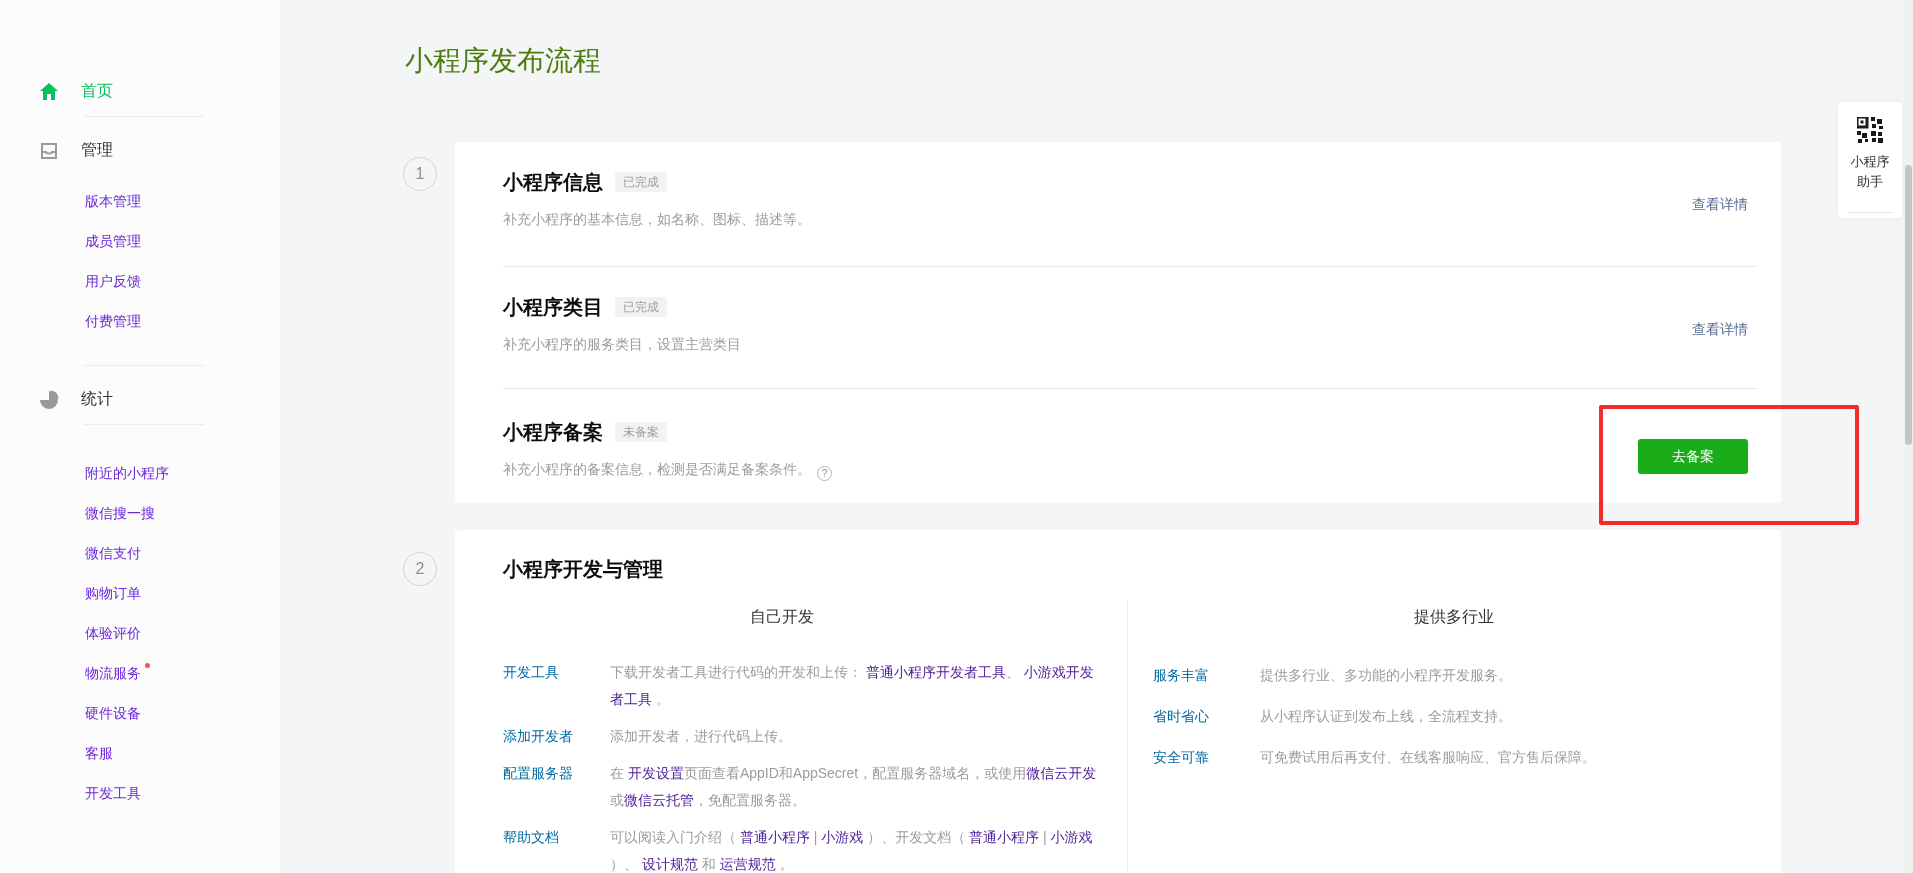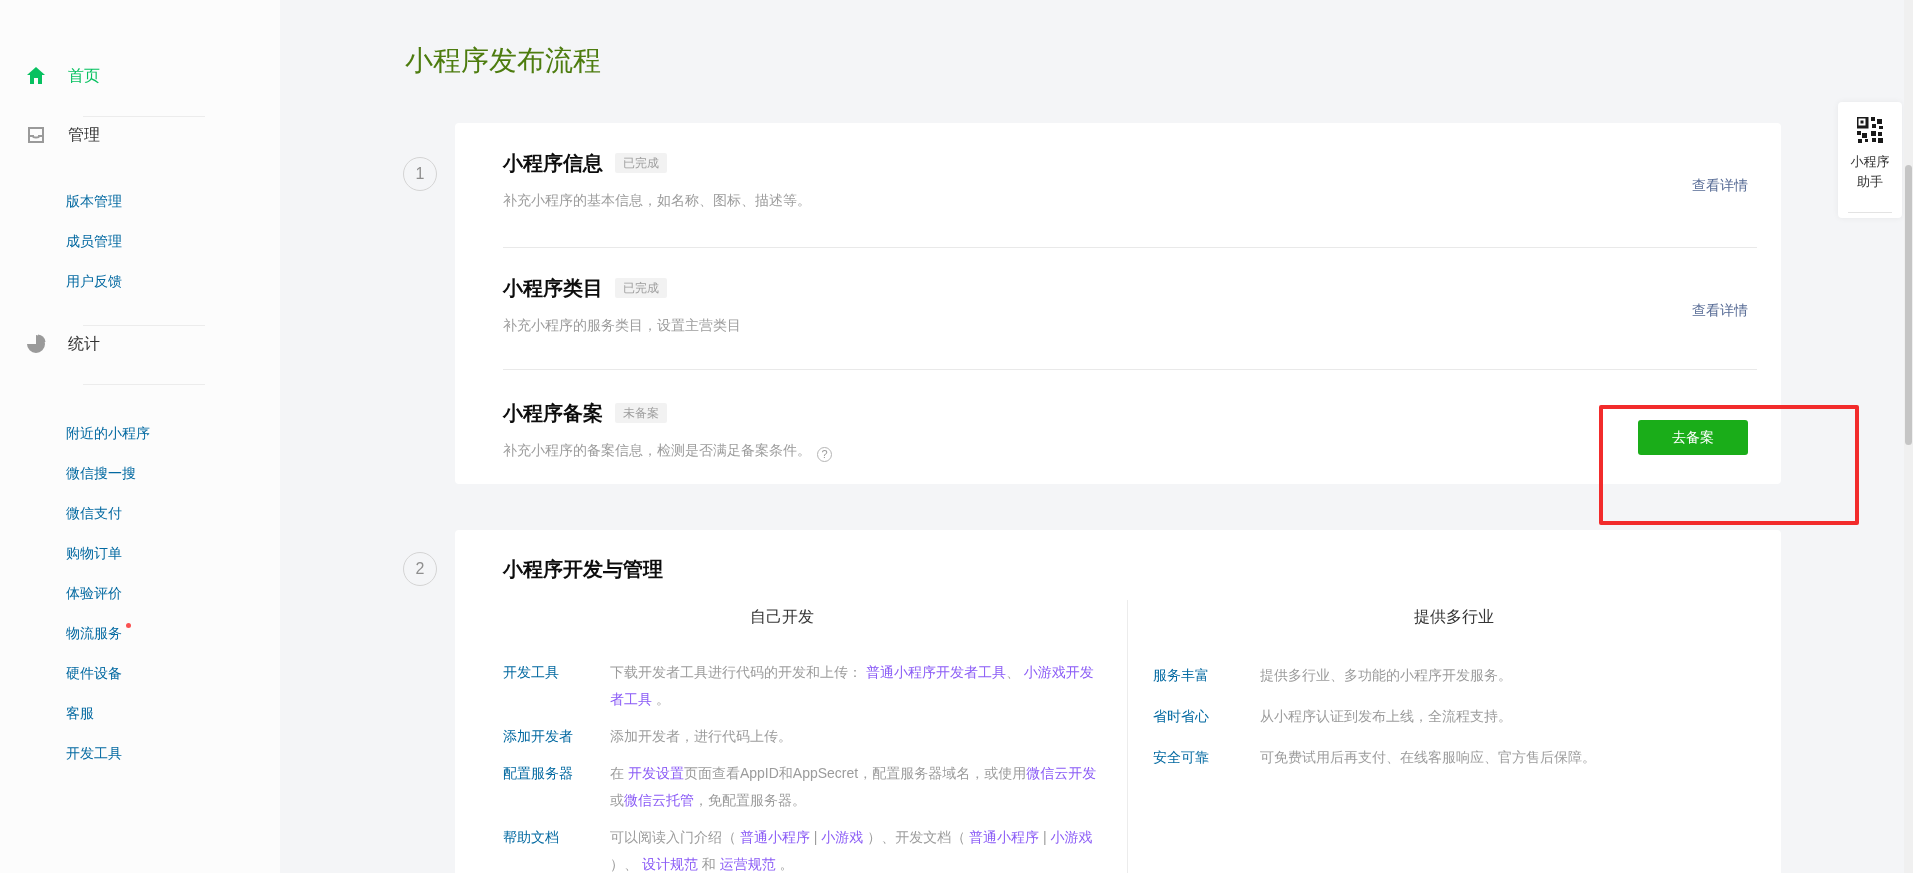--- a/index.html
+++ b/index.html
@@ -10,29 +10,29 @@
     font-family:"Liberation Sans", sans-serif;
     -webkit-font-smoothing:antialiased;
   }
 
   
   .sidebar {
     position:absolute; left:0; top:0; width:280px; height:873px;
     background:#fcfcfc; padding-top:66px; z-index:2;
   }
   .side-group-head {
-    display:flex; align-items:flex-start; height:36px;
-    padding-left:26px; gap:22px; font-size:16px; color:#333; cursor:pointer;
+    display:flex; align-items:flex-end; height:36px;
+    padding-left:39px; gap:22px; font-size:16px; color:#333; cursor:pointer;
   }
   .side-group-head.active { color:#07c160; }
   .side-icon { width:20px; height:20px; display:inline-flex; align-items:center; justify-content:center; }
   .side-children { padding:20px 0 10px 0; }
   .side-child {
-    height:40px; line-height:40px; padding-left:66px;
-    font-size:14px; color:#0369a1; cursor:pointer; position:relative;
+    height:40px; line-height:40px; padding-left:85px;
+    font-size:14px; color:#6d28d9; cursor:pointer; position:relative;
   }
   .side-divider { height:1px; background:#ececec; margin:14px 0 8px 83px; width:122px; }
   .red-dot {
     display:inline-block; width:5px; height:5px; border-radius:50%;
     background:#fa5151; vertical-align:10px; margin-left:4px;
   }
 
   
   .page-title {
     position:absolute; left:405px; top:42px;
@@ -43,21 +43,21 @@
     border:1px solid #d4d4d4; color:#8f8f8f; font-size:16px;
     display:flex; align-items:center; justify-content:center; z-index:1;
   }
   .c1 { left:403px; top:157px; }
   .c2 { left:403px; top:552px; }
 
   .card {
     position:absolute; left:455px; width:1326px; background:#ffffff;
     border-radius:4px; z-index:1;
   }
-  .card1 { top:123px; height:361px;text-decoration:underline; }
+  .card1 { top:142px; height:361px;text-decoration:underline; }
   .card2 { top:530px; height:430px; }
 
   
   .p-row { position:absolute; left:48px; right:33px; }
   .p-title-line { display:flex; align-items:center; height:28px; }
   .p-title { font-size:20px; font-weight:bold; color:#0d0d0d; }
   .p-badge {
     margin-left:12px; background:#f2f2f2; color:#9e9e9e;
     font-size:12px; padding:3px 8px; border-radius:2px; line-height:14px;
   }
@@ -84,21 +84,21 @@
   .col-head.left { left:32px; width:590px; }
   .col-head.right { left:672px; width:654px; }
   .vdiv { position:absolute; left:672px; top:70px; bottom:0; width:1px; background:#ececec; }
   .dev-rows { position:absolute; }
   .left-rows { left:48px; top:129px; width:602px; }
   .right-rows { left:698px; top:132px; width:560px; }
   .dev-row { display:flex; margin-bottom:10px; font-size:14px; line-height:27px; }
   .right-rows .dev-row { margin-bottom:14px; }
   .dev-label { width:107px; flex-shrink:0; color:#0369a1; }
   .dev-desc { flex:1; color:#9c9c9c; }
-  .dev-desc a { color:#8b5cf6; text-decoration:none; cursor:pointer; }
+  .dev-desc a { color:#4c1d95; text-decoration:none; cursor:pointer; }
 
   
   .red-annotation {
     position:absolute; left:1599px; top:405px; width:260px; height:120px;
     border:4px solid #f22b2b; border-radius:2px; z-index:5; pointer-events:none;
   }
 
   
   .widget {
     position:absolute; left:1838px; top:102px; width:64px; height:116px;
@@ -133,20 +133,21 @@
           <svg width="20" height="20" viewBox="0 0 20 20">
             <path d="M3 3 H17 V17 H3 Z M3 11 H7 C7 13 13 13 13 11 H17" fill="none" stroke="#9a9a9a" stroke-width="2"></path>
           </svg>
         </span>
         <span>管理</span>
       </div>
       <div class="side-children">
         <div class="side-child">版本管理</div>
         <div class="side-child">成员管理</div>
         <div class="side-child">用户反馈</div>
+        <div class="side-child">付费管理</div>
       </div>
       <div class="side-divider"></div>
       <div class="side-group-head">
         <span class="side-icon">
           <svg width="20" height="20" viewBox="0 0 20 20">
             <path d="M10 10 V1 A9 9 0 1 1 1 10 Z" fill="#9a9a9a"></path>
             <path d="M12 8 V0.5 A8 8 0 0 1 19.5 8 Z" fill="#9a9a9a"></path>
           </svg>
         </span>
         <span>统计</span>

